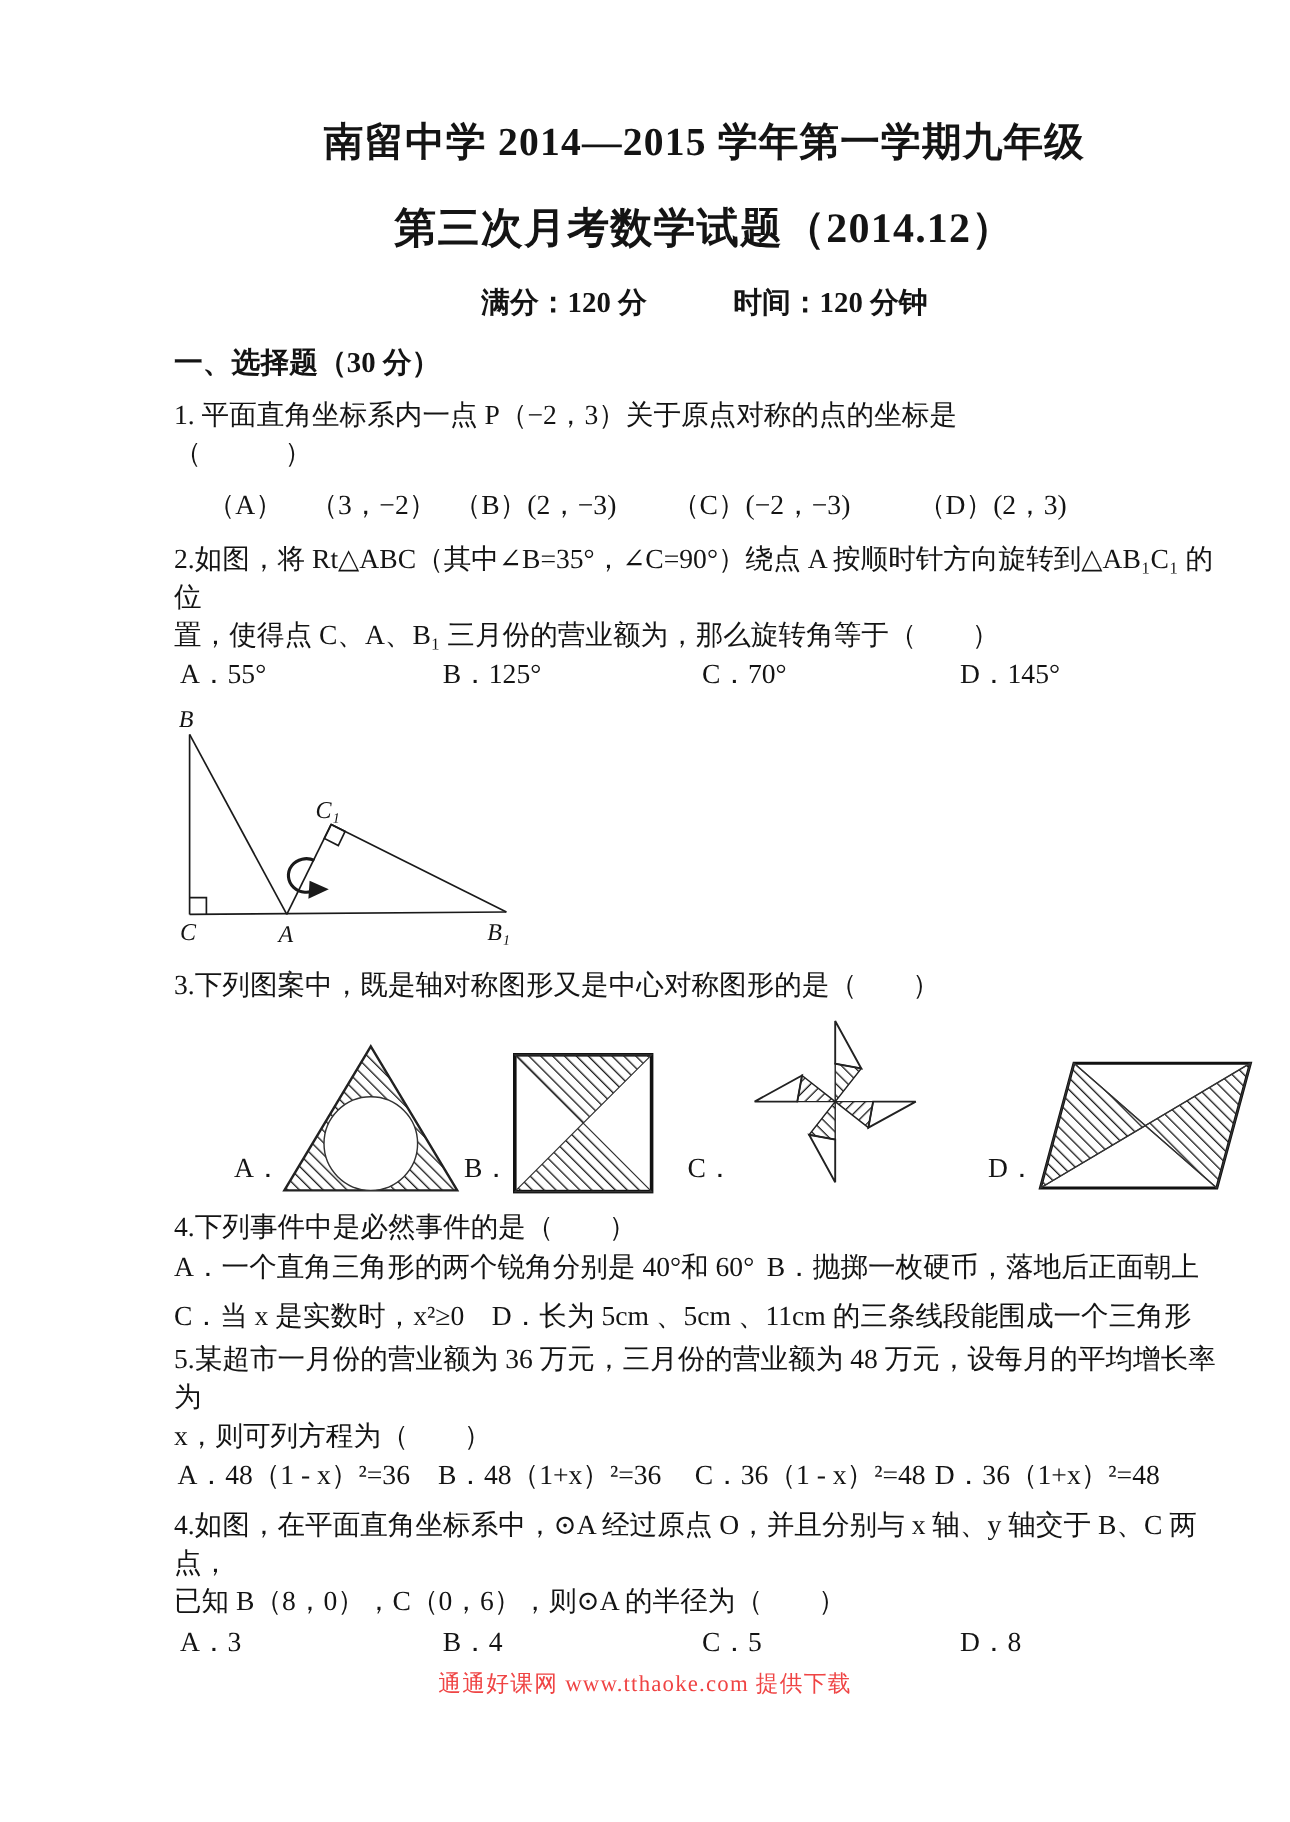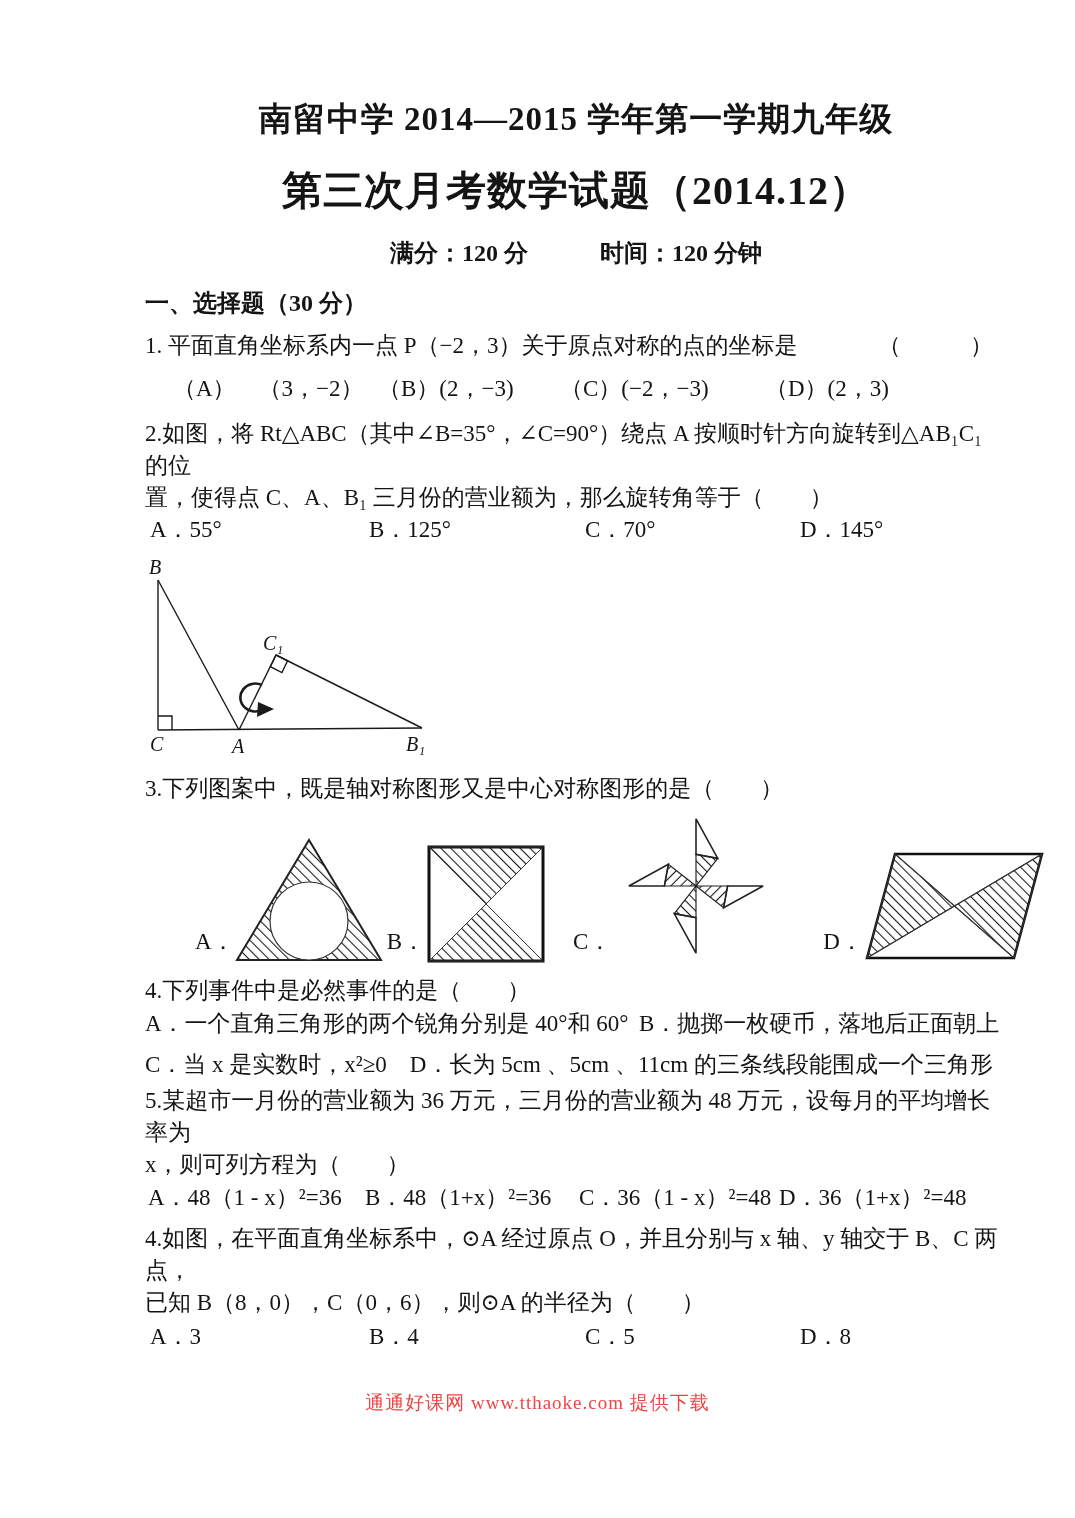--- a/index.html
+++ b/index.html
@@ -5,52 +5,52 @@
   html,body { margin:0; padding:0; background:#ffffff; }
   .page {
     position: relative;
     width: 1075px;
     height: 1518px;
     background: #ffffff;
     color: #141414;
     font-family: "Liberation Serif", "DejaVu Serif", serif;
     overflow: hidden;
   }
-  .content { padding: 96px 68px 0 145px; }
+  .content { padding: 96px 46px 0 145px; }
 
   .t1 {
     text-align: center;
     font-size: 33px;
     font-weight: bold;
     line-height: 46px;
     letter-spacing: 1px;
   }
   .t2 {
     text-align: center;
-    font-size: 40px;
+    font-size: 35px;
     font-weight: bold;
     line-height: 46px;
     margin-top: 26px;
     letter-spacing: 1px;
   }
   .info {
     text-align: center;
     font-size: 24px;
     font-weight: bold;
     line-height: 30px;
     margin-top: 24px;
   }
   .sec {
     font-size: 24px;
     font-weight: bold;
     line-height: 30px;
     margin-top: 20px;
   }
   .line { font-size: 23px; line-height: 32px; }
-  .q1line { margin-top: 12px; display: flex; justify-content: space-between; }
+  .q1line { margin-top: 12px; display: flex; justify-content: space-between; flex-direction: column; }
   .q1line .bracket { margin-right: 14px; white-space: nowrap; }
 
   .optrow { display: flex; font-size: 23px; line-height: 32px; }
   .optrow span { flex: none; white-space: nowrap; }
 
   .q1opts { margin-top: 11px; padding-left: 28px; }
   .q1opts span:nth-child(1) { width: 205px; }
   .q1opts span:nth-child(2) { width: 182px; }
   .q1opts span:nth-child(3) { width: 205px; }
 

